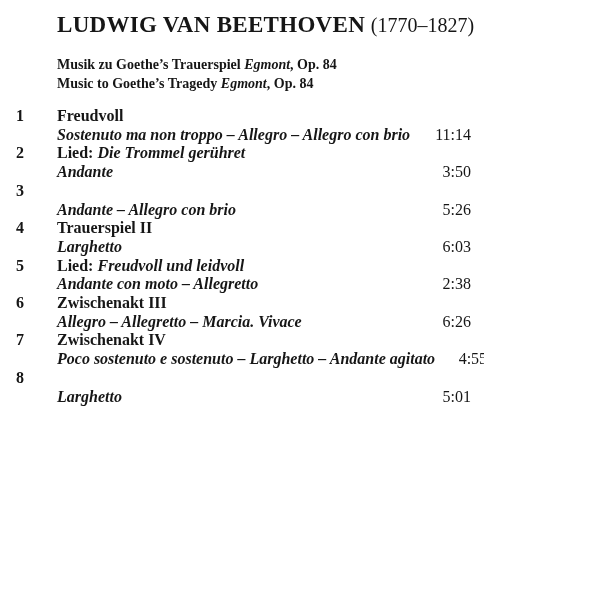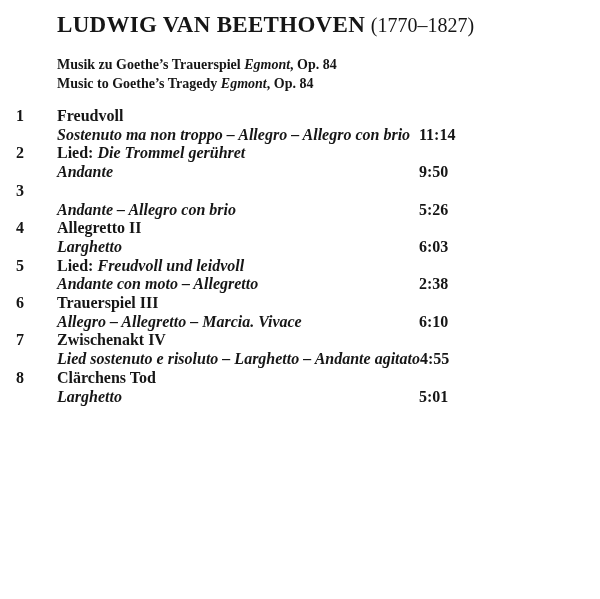--- a/index.html
+++ b/index.html
@@ -71,22 +71,22 @@
   .track .tempo {
     grid-column: 2;
     grid-row: 2;
     font-style: italic;
     white-space: nowrap;
     font-weight: bold;
   }
   .track .time {
     grid-column: 3;
     grid-row: 2;
-    text-align: left;
-    font-weight: 700;
+    text-align: right;
+    font-weight: 400;
   }
 </style>
 </head>
 <body>
 
 <div class="page">
 
   <div class="header">
     <div class="composer-line">
       <span class="composer">LUDWIG VAN BEETHOVEN</span>
@@ -104,59 +104,58 @@
       <div class="num">1</div>
       <div class="title"><span>Freudvoll</span><span class="ital"></span></div>
       <div class="tempo">Sostenuto ma non troppo – Allegro – Allegro con brio</div>
       <div class="time">11:14</div>
     </div>
 
     <div class="track">
       <div class="num">2</div>
       <div class="title"><span>Lied: </span><span class="ital">Die Trommel gerühret</span></div>
       <div class="tempo">Andante</div>
-      <div class="time">9:50</div>
+      <div class="time">3:50</div>
     </div>
 
     <div class="track">
       <div class="num">3</div>
       <div class="tempo">Andante – Allegro con brio</div>
       <div class="time">5:26</div>
     </div>
 
     <div class="track">
       <div class="num">4</div>
-      <div class="title"><span>Allegretto II</span><span class="ital"></span></div>
+      <div class="title"><span>Trauerspiel II</span><span class="ital"></span></div>
       <div class="tempo">Larghetto</div>
       <div class="time">6:03</div>
     </div>
 
     <div class="track">
       <div class="num">5</div>
       <div class="title"><span>Lied: </span><span class="ital">Freudvoll und leidvoll</span></div>
       <div class="tempo">Andante con moto – Allegretto</div>
       <div class="time">2:38</div>
     </div>
 
     <div class="track">
       <div class="num">6</div>
-      <div class="title"><span>Trauerspiel III</span><span class="ital"></span></div>
+      <div class="title"><span>Zwischenakt III</span><span class="ital"></span></div>
       <div class="tempo">Allegro – Allegretto – Marcia. Vivace</div>
-      <div class="time">6:10</div>
+      <div class="time">6:26</div>
     </div>
 
     <div class="track">
       <div class="num">7</div>
       <div class="title"><span>Zwischenakt IV</span><span class="ital"></span></div>
-      <div class="tempo">Lied sostenuto e risoluto – Larghetto – Andante agitato</div>
+      <div class="tempo">Poco sostenuto e sostenuto – Larghetto – Andante agitato</div>
       <div class="time">4:55</div>
     </div>
 
     <div class="track">
       <div class="num">8</div>
-      <div class="title"><span>Clärchens Tod</span><span class="ital"></span></div>
       <div class="tempo">Larghetto</div>
       <div class="time">5:01</div>
     </div>
 
   </div>
 
 </div>
 
 </body></html>

